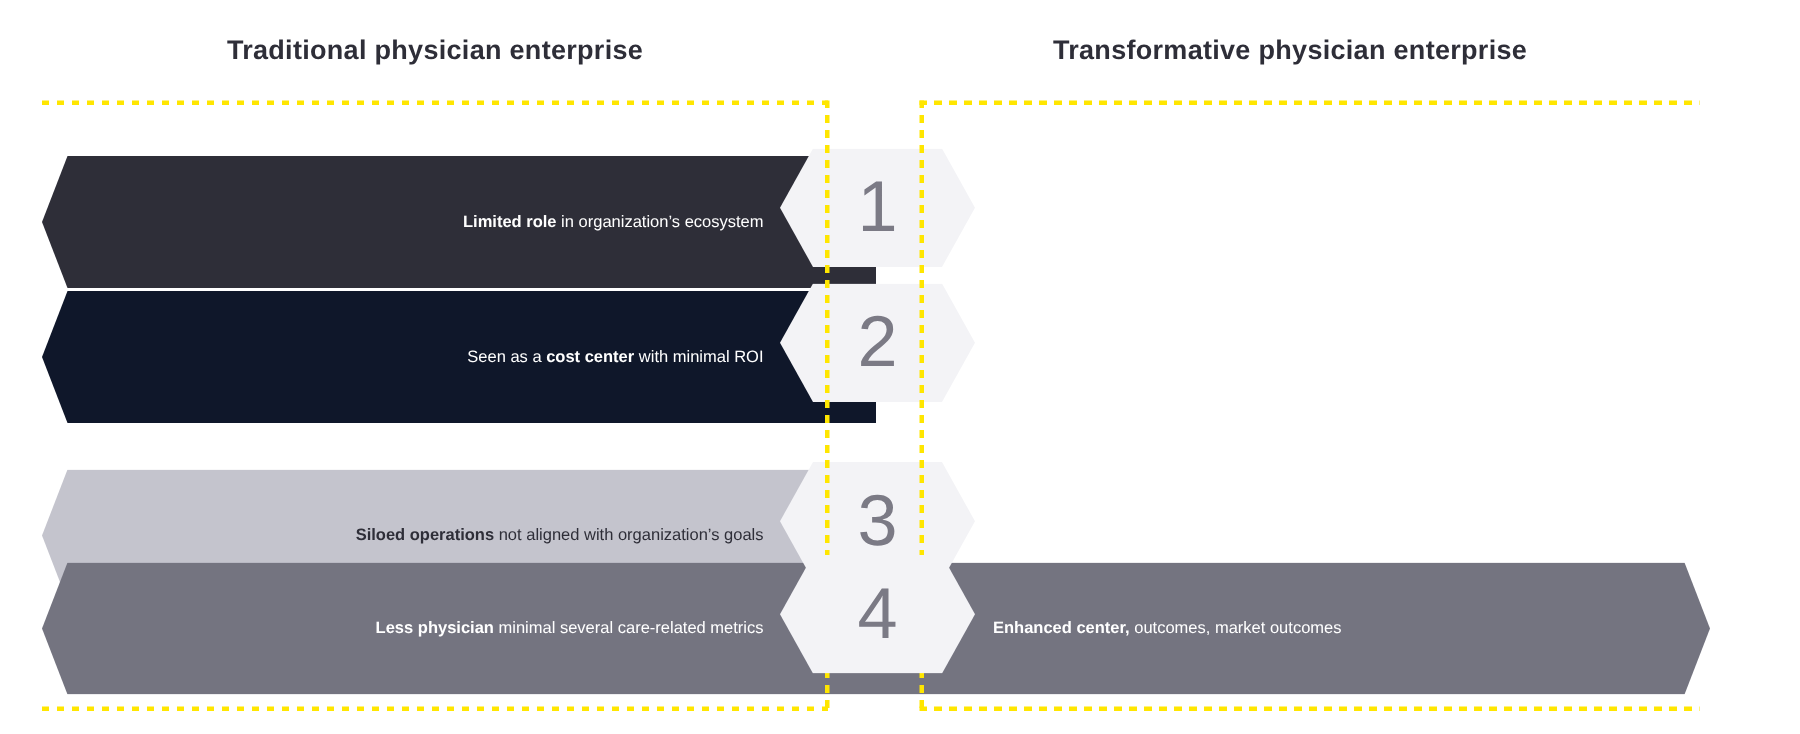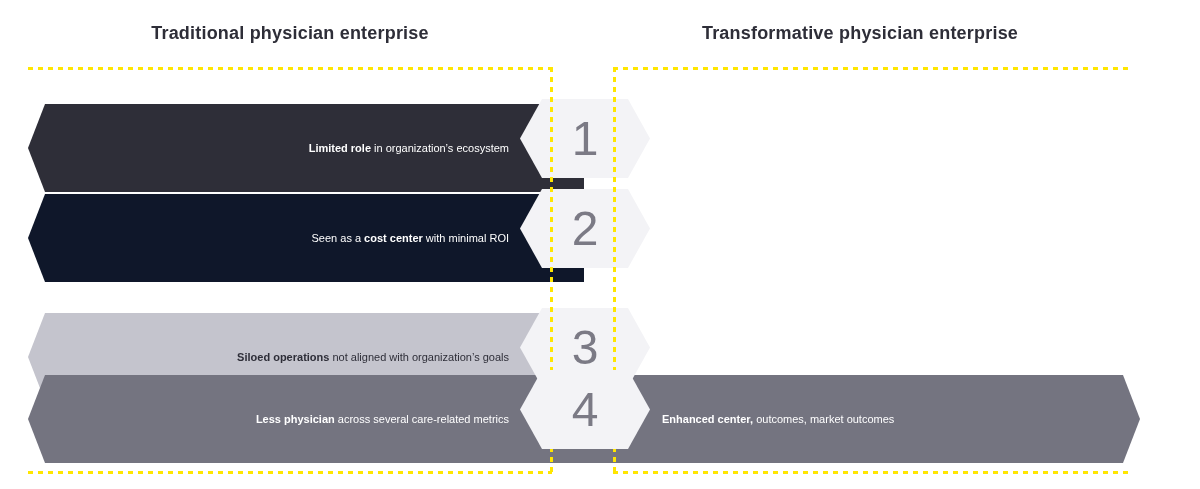--- a/index.html
+++ b/index.html
@@ -107,21 +107,21 @@
     <div class="band bleft">
       <span><span></span><strong>Siloed operations</strong><span> not aligned with organization’s goals</span></span>
     </div>
     <div class="hex">
       <span class="hex-number">3</span>
     </div>
   </div>
 
   <div class="row row--4">
     <div class="band bleft">
-      <span><span></span><strong>Less physician</strong><span> across several care-related metrics</span></span>
+      <span><span></span><strong>Less physician</strong><span> minimal several care-related metrics</span></span>
     </div>
     <div class="band bright">
       <span><span></span><strong>Enhanced center,</strong><span> outcomes, market outcomes</span></span>
     </div>
     <div class="hex">
       <span class="hex-number">4</span>
     </div>
   </div>
 
 </div>

